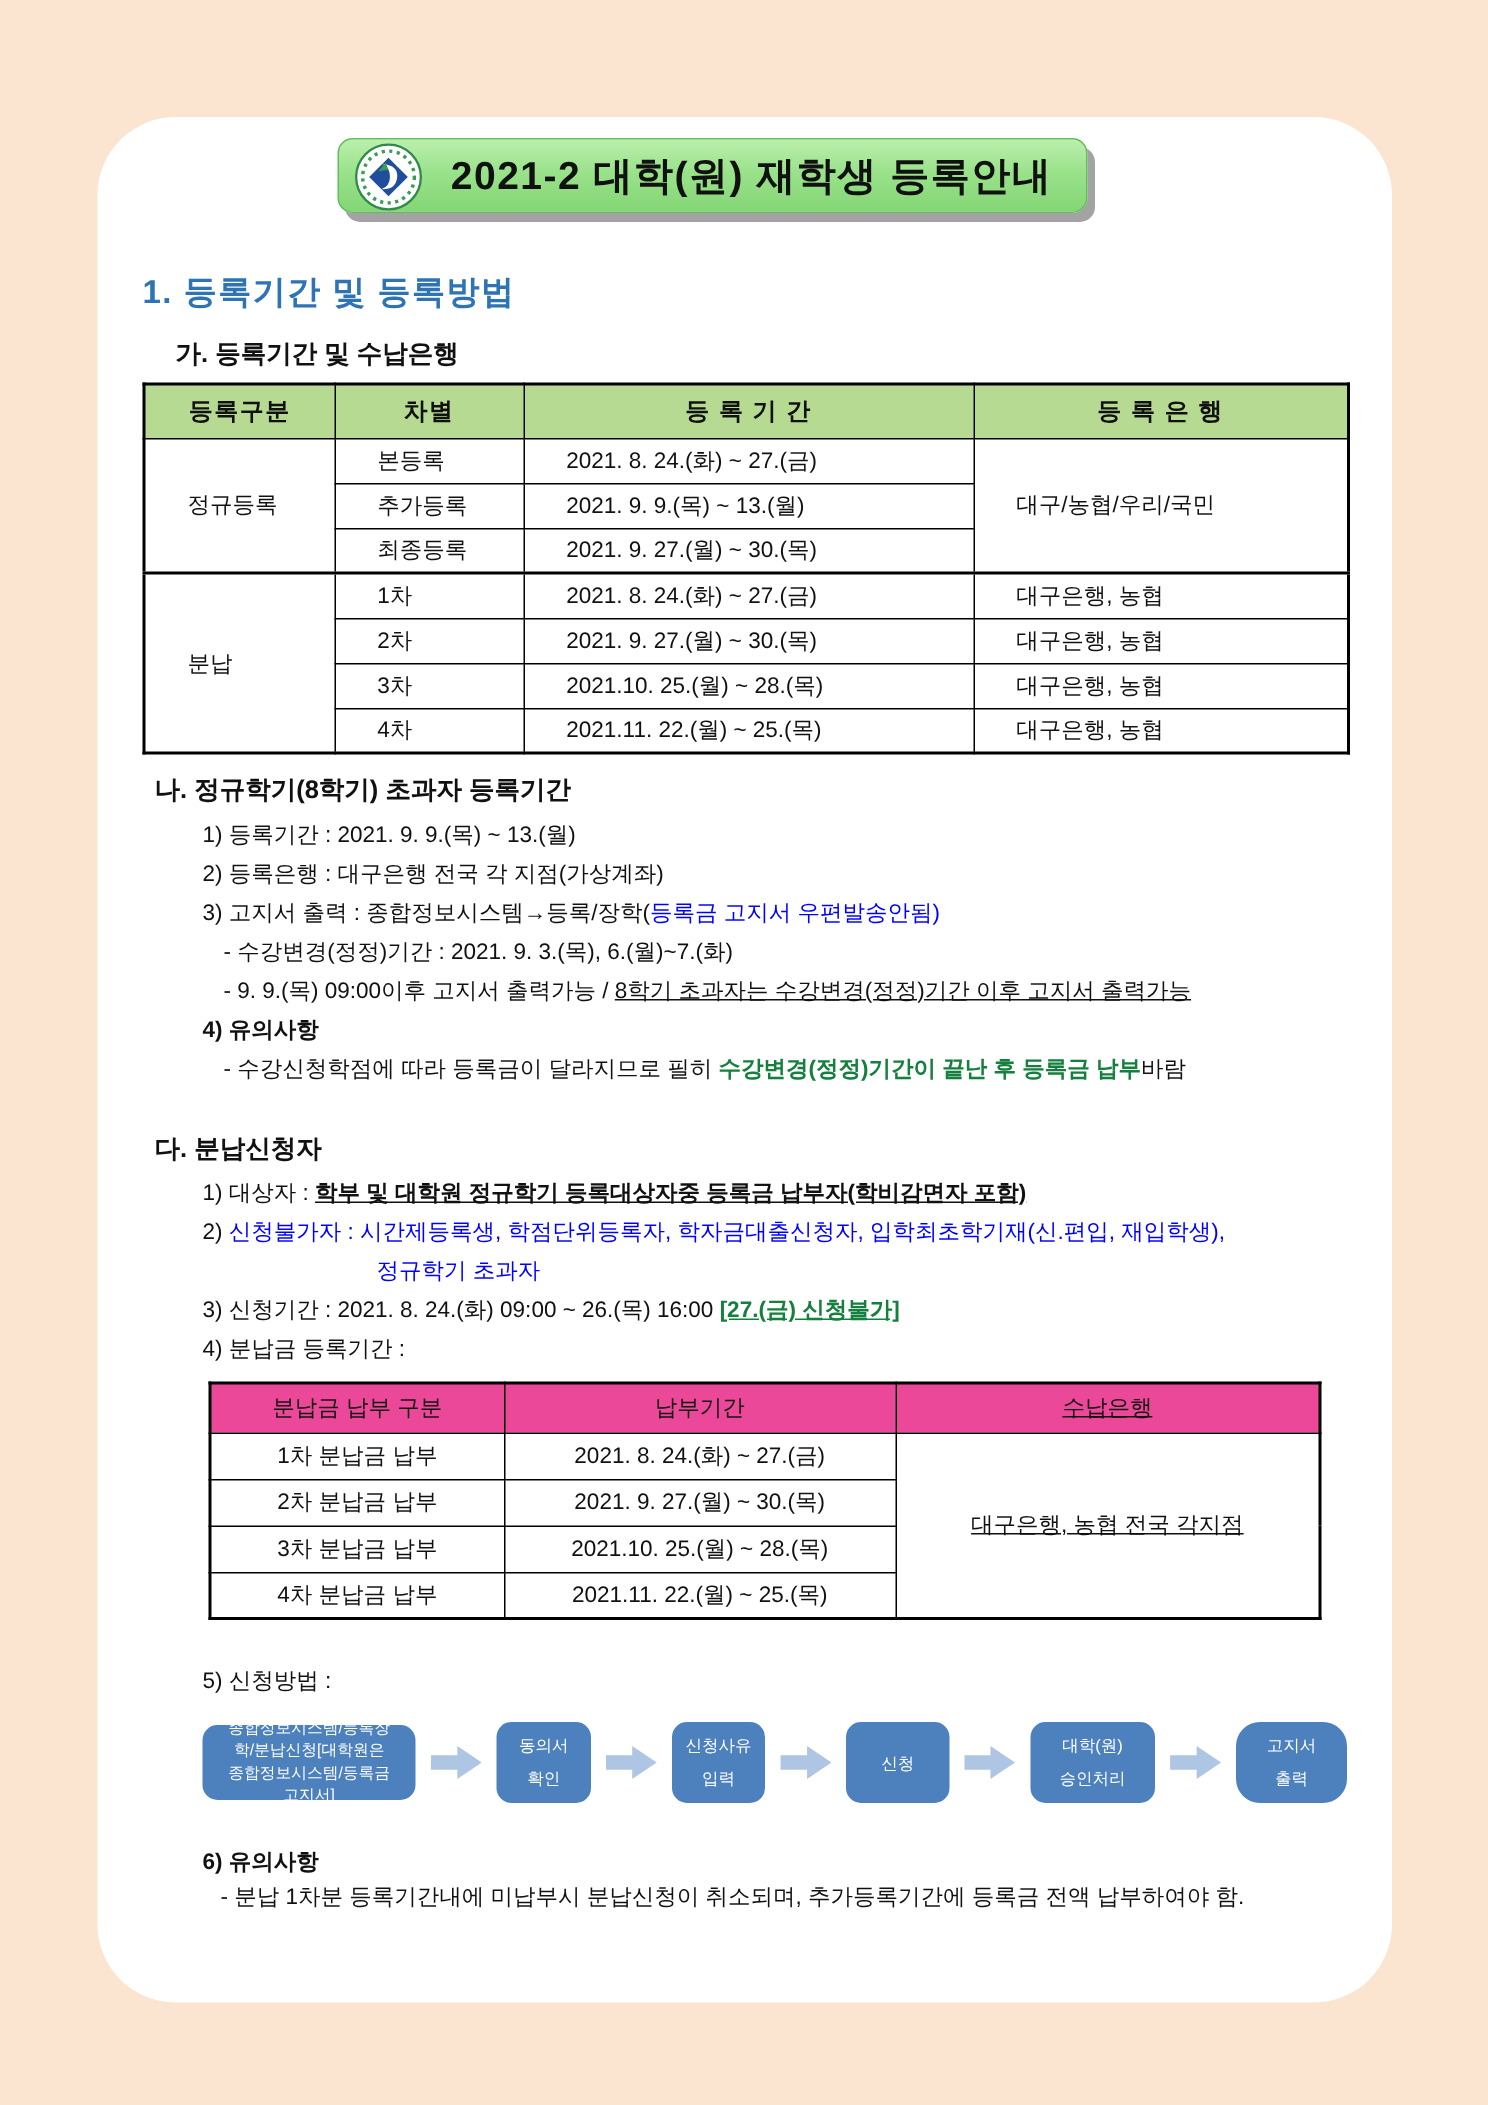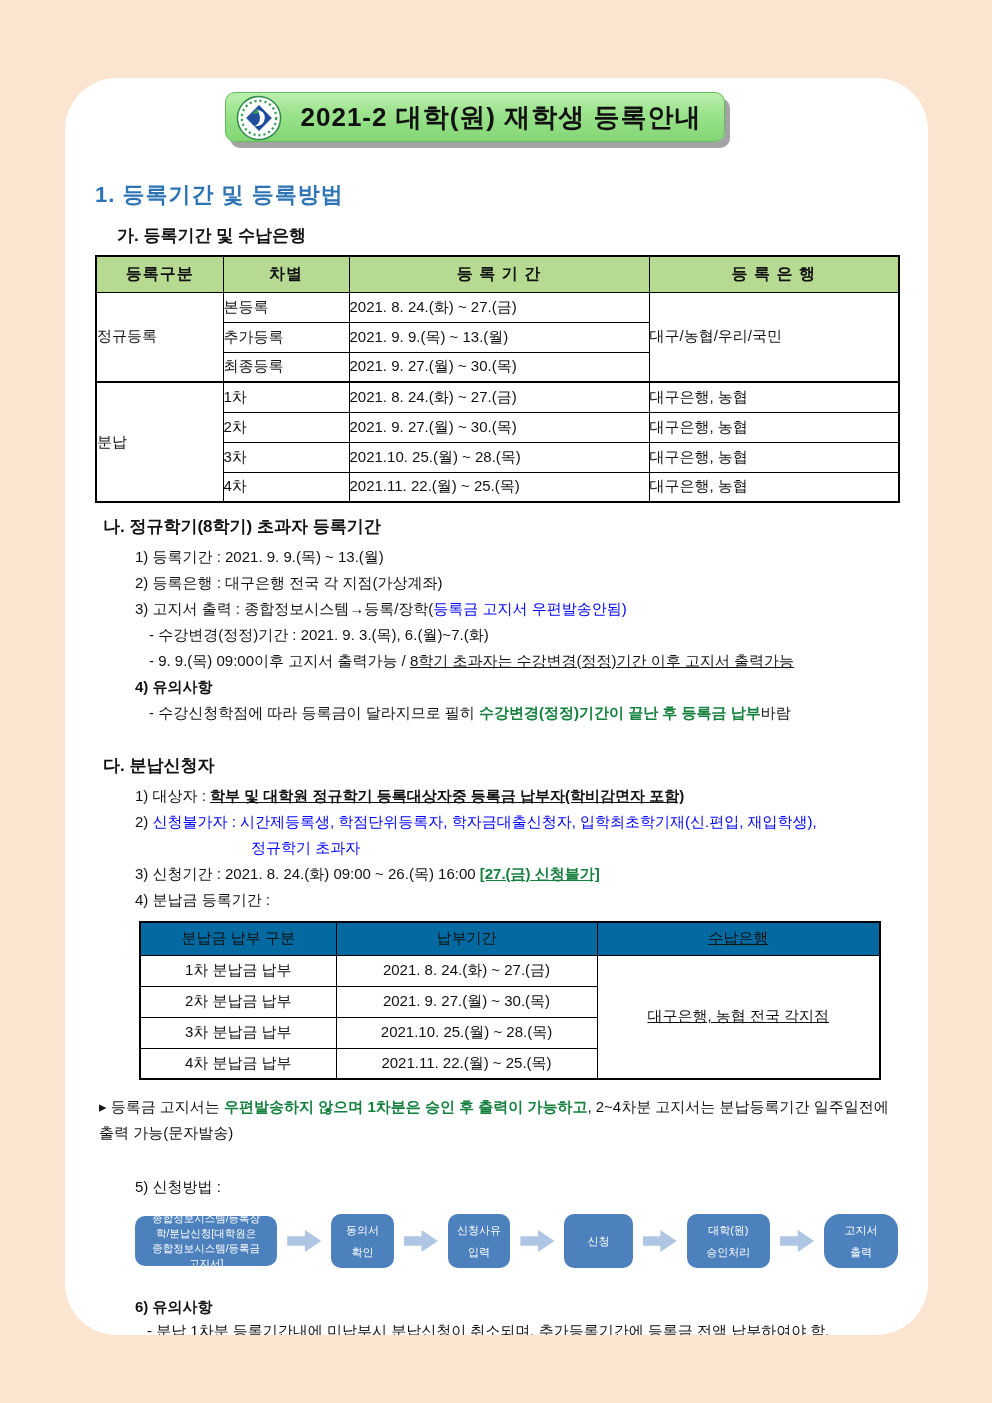--- a/index.html
+++ b/index.html
@@ -21,30 +21,30 @@
   
   .h-blue { margin-top:38px; font-size:22px; font-weight:bold; color:#2E74B5; letter-spacing:1px; }
   .h-sub  { margin:14px 0 8px 22px; font-size:17px; font-weight:bold; color:#111; }
   .h-sub2 { margin:12px 0 6px 8px;  font-size:17px; font-weight:bold; color:#111; }
 
   
   table { border-collapse:collapse; table-layout:fixed; }
   .t1 { width:803px; border:2.5px solid #000; }
   .t1 th, .t1 td { border:1.5px solid #000; color:#111; }
   .t1 th { background:#B7DA93; height:36px; font-size:16px; font-weight:bold; letter-spacing:1px; }
-  .t1 td { height:30px; font-size:15px; }
+  .t1 td { height:30px; font-size:15px;padding-left:28px; }
   .t1 tr.group-start td { border-top:2.5px solid #000; }
   .t1 th.c1, .t1 td.c1 { width:127px; }
   .t1 th.c2, .t1 td.c2 { width:126px; }
   .t1 th.c3, .t1 td.c3 { width:300px; }
   .t1 th.c4, .t1 td.c4 { width:250px; }
 
   .t2 { width:740px; margin:8px 0 0 44px; border:2px solid #000; }
   .t2 th, .t2 td { border:1.5px solid #000; text-align:center; color:#111; font-weight:normal; }
-  .t2 th { height:33px; font-size:15px; background:#0369a1; }
+  .t2 th { height:33px; font-size:15px; background:#ec4899; }
   .t2 td { height:31px; font-size:15px; }
   .t2 .c1 { width:196px; } .t2 .c2 { width:261px; } .t2 .c3 { width:283px;text-decoration:underline; }
 
   
   .list { margin-left:40px; font-size:15px; line-height:26px; color:#111; }
   .list .indent1 { margin-left:14px; }
   .list .indent2 { margin-left:116px; }
   .bold { font-weight:bold; }
   .blue { color:#0000FF; }
   .red  { color:#15803d; font-weight:bold; }
@@ -194,23 +194,20 @@
           <td class="c1">3차 분납금 납부</td>
           <td class="c2">2021.10. 25.(월) ~ 28.(목)</td>
         </tr>
         <tr>
           <td class="c1">4차 분납금 납부</td>
           <td class="c2">2021.11. 22.(월) ~ 25.(목)</td>
         </tr>
       </tbody>
         </table>
 
-      <div class="note">
-        <span>▸ 등록금 고지서는 </span><span class="red">우편발송하지 않으며 1차분은 승인 후 출력이 가능하고</span><span>, 2~4차분 고지서는 분납등록기간 일주일전에 출력 가능(문자발송)</span>
-      </div>
 
       <div class="list" style="margin-top:28px;">
         <div><span>5) 신청방법 :</span></div>
       </div>
       <div class="flow">
         <div class="flow-box fb1">종합정보시스템/등록장
 학/분납신청[대학원은
 종합정보시스템/등록금
 고지서]</div>
         <div class="flow-arrow"></div>

